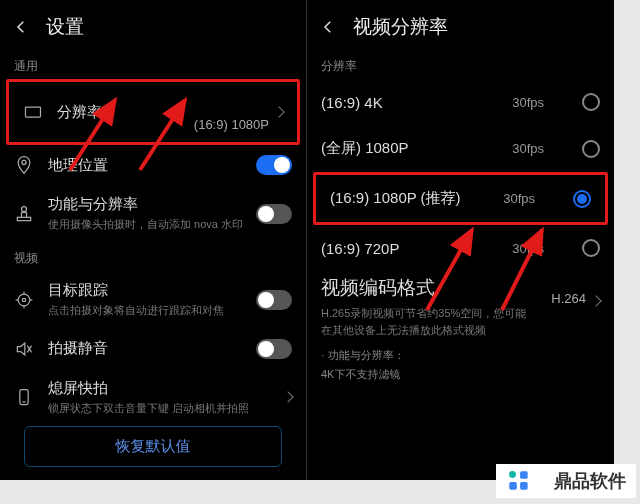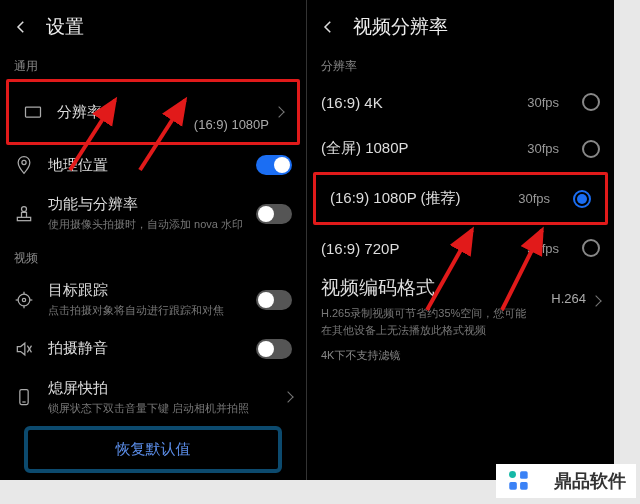--- a/index.html
+++ b/index.html
@@ -105,40 +105,41 @@
   .toggle.off::after { left: 2px; }
   .highlight-box {
     border: 3px solid #e11a1a;
     border-radius: 2px;
     margin: 0 6px;
   }
   .restore-btn {
     margin: auto 24px 14px 24px;
     text-align: center;
     padding: 10px 0;
-    border: 4px solid #0c4a6e;
+    border: 1px solid #0c4a6e;
     border-radius: 6px;
     color: #5b8de8;
     font-size: 15px;
   }
   
   .res-row {
     display: flex;
     align-items: center;
     padding: 14px 14px;
+    gap: 28px;
   }
   .res-label {
     flex: 1;
     font-size: 15px;
     color: #ddd;
   }
   .res-fps {
     font-size: 13px;
     color: #999;
-    margin-right: 23px;
+    margin-right: 10px;
   }
   .radio {
     width: 18px; height: 18px;
     border: 2px solid #888;
     border-radius: 50%;
     position: relative;
   }
   .radio.checked {
     border-color: #1b6ef3;
   }
@@ -341,20 +342,21 @@
 
     <div class="enc-row">
       <div style="flex:1">
         <div class="enc-title">视频编码格式</div>
         <div class="enc-sub">H.265录制视频可节省约35%空间，您可能在其他设备上无法播放此格式视频</div>
       </div>
       <div class="enc-value">H.264</div>
       <div class="chev enc-chev"></div>
     </div>
 
+    <div class="bullet">· 功能与分辨率：</div>
     <div class="bullet">  4K下不支持滤镜</div>
 
     <svg class="arrows-svg" style="left:0;top:0" width="307" height="480">
       <defs>
           <marker id="ah2" markerWidth="8" markerHeight="8" refX="6" refY="3" orient="auto">
             <path d="M0,0 L7,3 L0,6 Z" fill="#e11a1a"></path>
           </marker>
         </defs>
       <line x1="120" y1="310" x2="165" y2="230" stroke="#e11a1a" stroke-width="4" marker-end="url(#ah2)"></line>
       <line x1="195" y1="310" x2="235" y2="230" stroke="#e11a1a" stroke-width="4" marker-end="url(#ah2)"></line>

